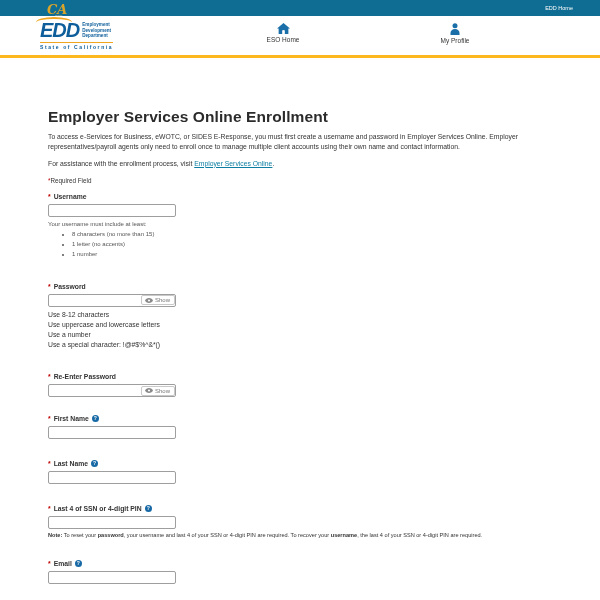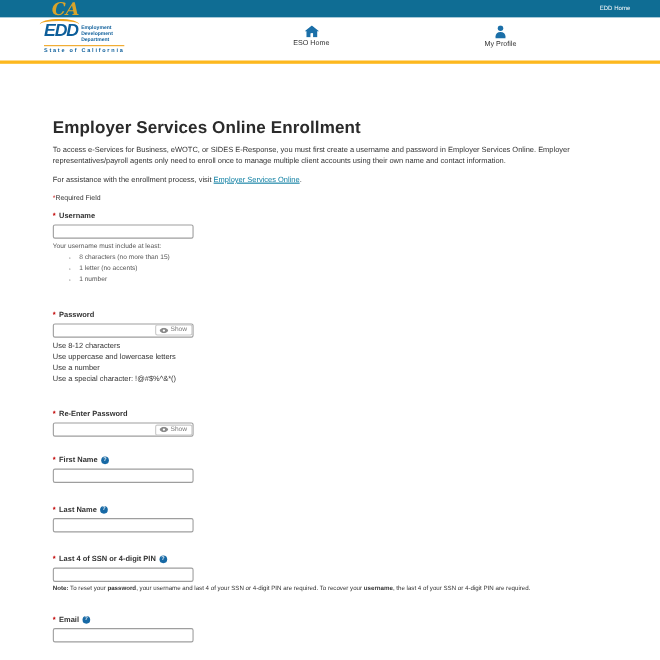--- a/index.html
+++ b/index.html
@@ -6,32 +6,32 @@
   html,body { margin:0; padding:0; }
   body {
     width:600px; height:600px; overflow:hidden; background:#fff;
     font-family:"Liberation Sans", sans-serif; color:#333;
   }
 
   
   .topbar { height:16px; background:#0f6d94; position:relative; }
   .ca-logo { position:absolute; left:47px; top:1px; line-height:1; cursor:pointer; }
   .ca-script { font-family:"DejaVu Serif", serif; font-style:italic; font-weight:bold;
-    font-size:16px; color:#d9a42a; }
+    font-size:13px; color:#d9a42a; }
   .ca-gov { display:block; font-size:4.5px; color:#e8c77e; margin-left:8px; margin-top:-2px; }
   .edd-home-link { position:absolute; right:27px; top:5px; font-size:5.5px; color:#ffffff;
     text-decoration:none; cursor:pointer; }
 
   
   .site-header { height:42px; background:#fff; position:relative; border-bottom:3px solid #fdb81e; }
   .edd-logo { position:absolute; left:40px; top:5px; cursor:pointer; }
   .edd-row { display:flex; align-items:flex-start; gap:3px; position:relative; }
   .edd-swoosh { position:absolute; left:-4px; top:-4px; width:36px; height:11px;
     border-top:2px solid #f0a51f; border-radius:50%; }
-  .edd-acronym { font-size:16px; font-weight:800; font-style:italic; color:#0d5e9a;
+  .edd-acronym { font-size:20px; font-weight:800; font-style:italic; color:#0d5e9a;
     line-height:0.95; letter-spacing:-1px; }
   .edd-lines { display:flex; flex-direction:column; padding-top:1px; }
   .edd-lines span { font-size:4.6px; font-weight:bold; color:#0d5e9a; line-height:1.25; }
   .edd-tagline { font-size:5px; font-weight:bold; color:#0d5e9a; letter-spacing:1.6px;
     border-top:1.5px solid #f0a51f; margin-top:1.5px; padding-top:1.5px; white-space:nowrap; }
 
   .nav-item { position:absolute; text-align:center; cursor:pointer; }
   #nav-eso { left:240px; width:86px; top:7px; }
   #nav-profile { left:412px; width:86px; top:7px; }
   .nav-icon { display:block; margin:0 auto 2px; }

